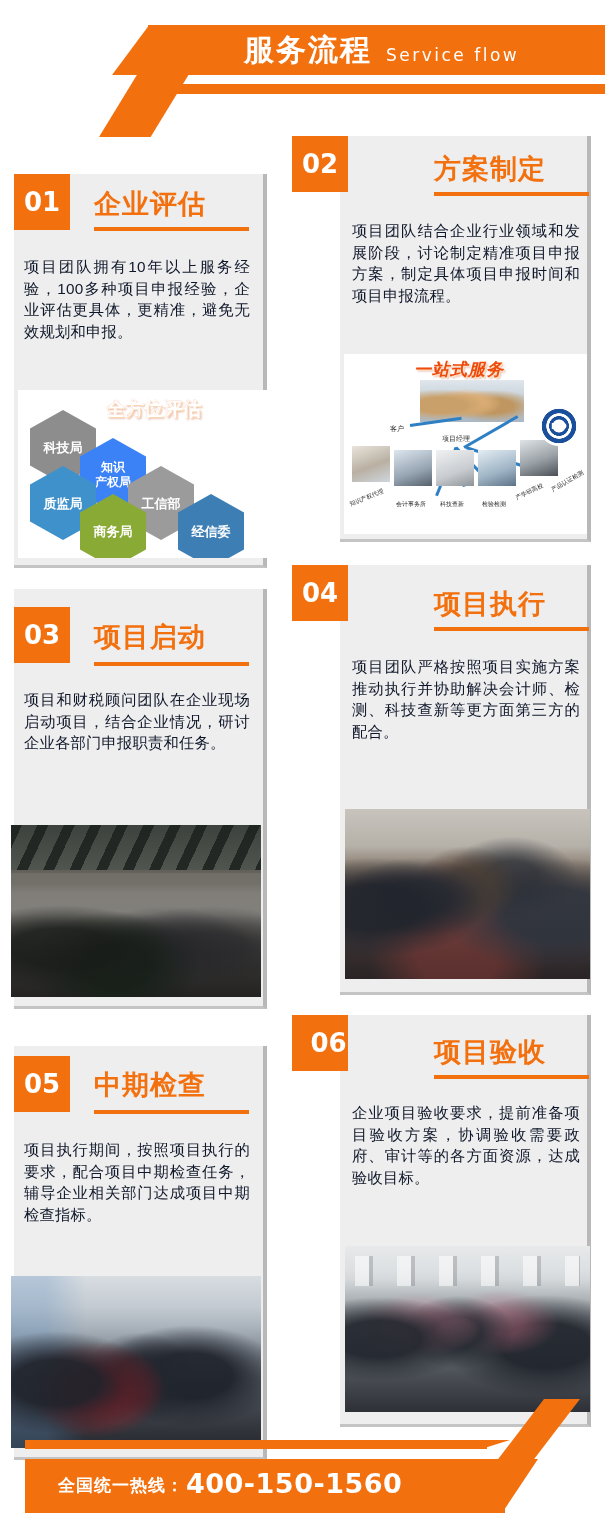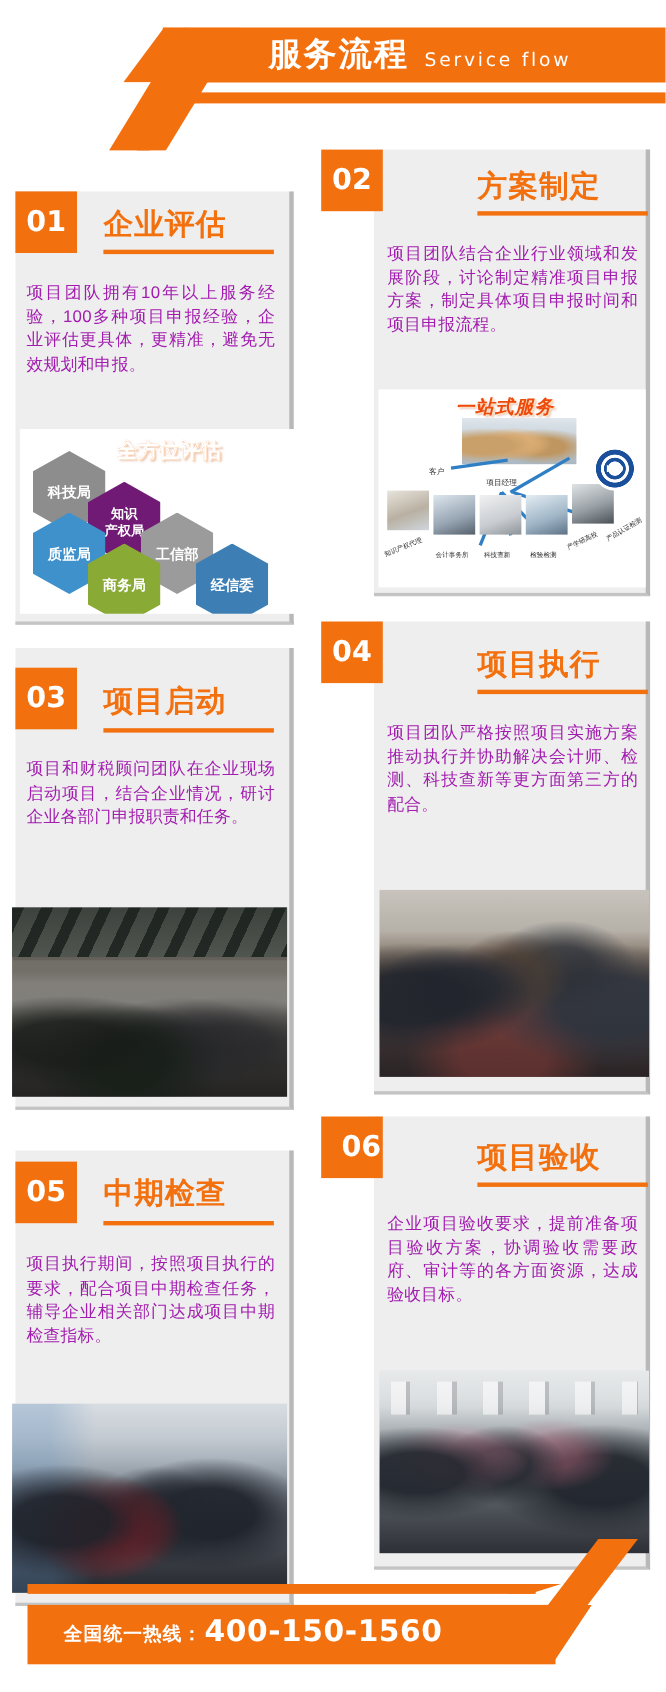--- a/index.html
+++ b/index.html
@@ -74,21 +74,21 @@
     position: absolute;
     font-size: 27px; font-weight: bold; color: #f3700f;
     letter-spacing: 1px; white-space: nowrap;
     z-index: 3;
   }
   .title-underline {
     position: absolute; height: 4px; background: #f3700f; z-index: 3;
   }
   .card-body {
     position: absolute;
-    font-size: 15.3px; line-height: 21.5px; color: #a21caf;
+    font-size: 15.3px; line-height: 21.5px; color: #0f172a;
     letter-spacing: 0.2px; text-align: justify;
     z-index: 3;
   }
 
   
   .photo { position: absolute; overflow: hidden; }
   .photo-room {
     background:
       linear-gradient(180deg, #2b2f2c 0%, #3a403b 16%, #56524c 17%, #6d6a63 34%,
                       #8a8681 40%, #9d9a94 52%, #7c7a74 62%, #55524e 72%,
@@ -268,21 +268,21 @@
   <div class="card">
     <div class="card-panel" style="left:14px; top:150px; width:253px; height:394px;"></div>
     <div class="badge" style="left:14px; top:150px;">01</div>
     <div class="card-title" style="left:94px; top:162px;">企业评估</div>
     <div class="title-underline" style="left:94px; top:203px; width:155px;"></div>
     <div class="card-body" style="left:24px; top:232px; width:226px;">项目团队拥有10年以上服务经验，100多种项目申报经验，企业评估更具体，更精准，避免无效规划和申报。</div>
 
     <div class="hexwrap" style="left:18px; top:366px; width:281px; height:168px;text-decoration:underline;">
       <div class="hexwrap-title">全方位评估</div>
       <div class="hex" style="left:12px;  top:20px;  background:#8d8d8d;">科技局</div>
-      <div class="hex" style="left:62px;  top:48px;  background:#701a75; font-size:12px; white-space:pre-line;">知识
+      <div class="hex" style="left:62px;  top:48px;  background:#3b82f6; font-size:12px; white-space:pre-line;">知识
 产权局</div>
       <div class="hex" style="left:110px; top:76px; background:#9b9b9b;">工信部</div>
       <div class="hex" style="left:12px;  top:76px;  background:#3f91cb;">质监局</div>
       <div class="hex" style="left:160px; top:104px; background:#3d7fb5;">经信委</div>
       <div class="hex" style="left:62px;  top:104px; background:#8aaa36;">商务局</div>
     </div>
   </div>
 
   <div class="card">
     <div class="card-panel" style="left:340px; top:112px; width:251px; height:406px;"></div>

